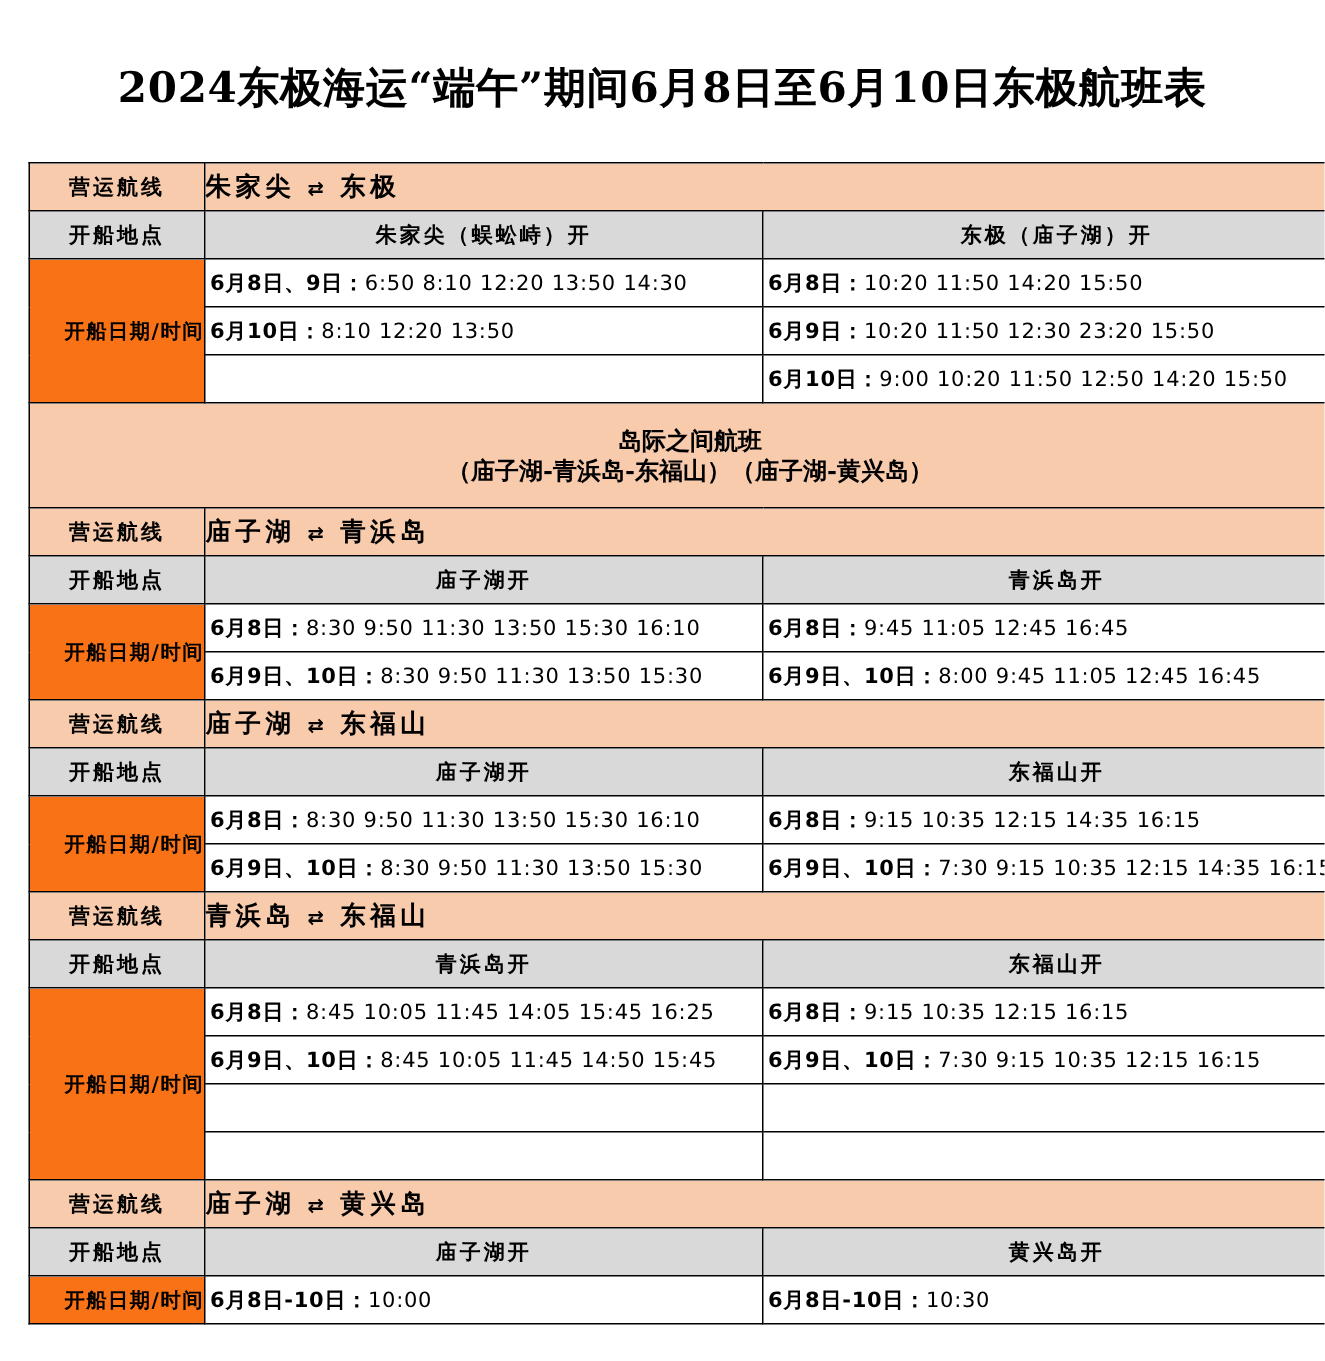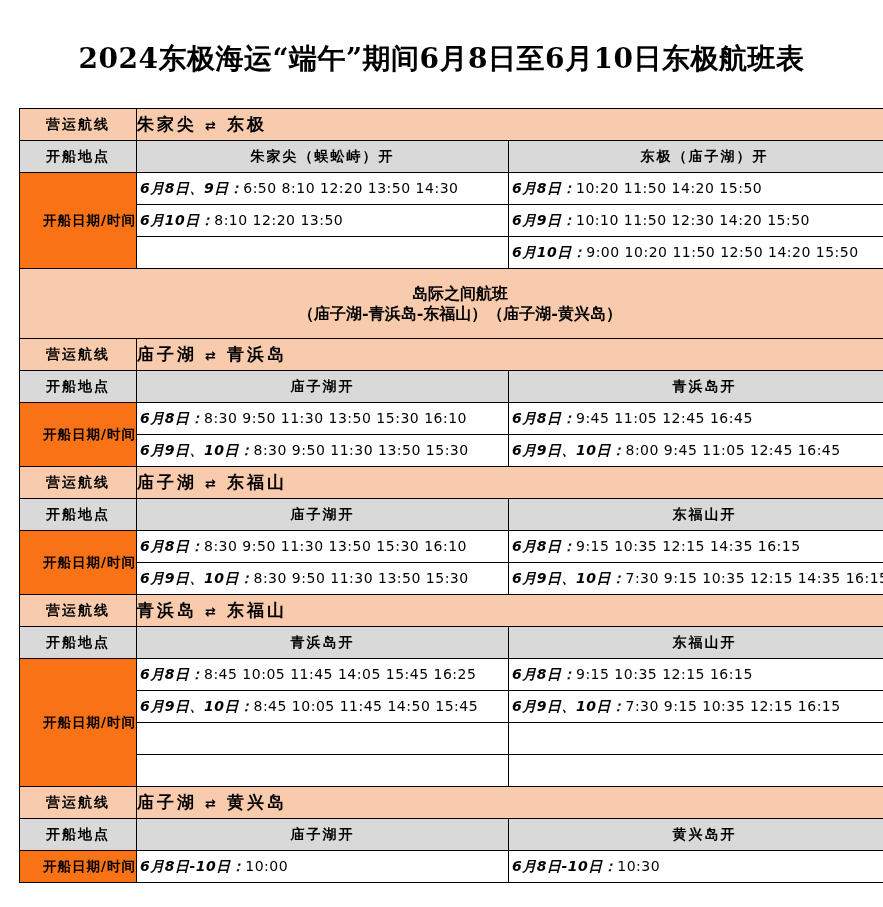--- a/index.html
+++ b/index.html
@@ -10,21 +10,21 @@
   table { position: absolute; left: 19px; top: 108px; border-collapse: collapse; table-layout: fixed; width: 881px; }
   td { border: 1.5px solid #000; padding: 0; height: 31px; font-size: 14px; vertical-align: middle; overflow: hidden; white-space: nowrap; }
   col.c0 { width: 117px; }
   col.c1 { width: 372px; }
   col.c2 { width: 392px; }
   .route-label { background: #f8cbad; text-align: center; font-weight: bold; font-size: 14px; letter-spacing: 2px; }
   .route-name { background: #f8cbad; text-align: left; font-weight: bold; font-size: 17px; letter-spacing: 3px; }
   .gray { background: #d9d9d9; text-align: center; font-weight: bold; font-size: 14px; letter-spacing: 2px; margin-left: 32px; }
   .gray-left { background: #f97316; text-align: center; font-weight: bold; font-size: 13.5px; letter-spacing: 1px; padding-left: 23px; }
   .sched { background: #fff; padding-left: 3px; font-family: "DejaVu Sans", "Liberation Sans", sans-serif; font-size: 14px; letter-spacing: 0.5px; }
-  .sched .d { font-weight: bold; font-style: italic; }
+  .sched .d { font-weight: bold; }
   .island { background: #f8cbad; text-align: center; font-weight: bold; font-size: 16px; height: 69px; line-height: 20px; }
   .arrow { font-family: "DejaVu Sans", sans-serif; font-size: 13px; margin: 0 8px; }
 </style>
 </head>
 <body>
 
 <div class="title">2024东极海运“端午”期间6月8日至6月10日东极航班表</div>
 
 <table>
   <colgroup>
@@ -45,21 +45,21 @@
       <td class="gray">朱家尖（蜈蚣峙）开</td>
       <td class="gray">东极（庙子湖）开</td>
     </tr>
     <tr>
       <td class="gray-left" rowspan="3">开船日期/时间</td>
       <td class="sched"><span class="d">6月8日、9日：</span><span>6:50 8:10 12:20 13:50 14:30</span></td>
       <td class="sched"><span class="d">6月8日：</span><span>10:20 11:50 14:20 15:50</span></td>
     </tr>
     <tr>
       <td class="sched"><span class="d">6月10日：</span><span>8:10 12:20 13:50</span></td>
-      <td class="sched"><span class="d">6月9日：</span><span>10:10 11:50 12:30 14:20 15:50</span></td>
+      <td class="sched"><span class="d">6月9日：</span><span>10:20 11:50 12:30 23:20 15:50</span></td>
     </tr>
     <tr>
       <td class="sched"><span class="d"></span><span></span></td>
       <td class="sched"><span class="d">6月10日：</span><span>9:00 10:20 11:50 12:50 14:20 15:50</span></td>
     </tr>
 
     <tr>
       <td class="island" colspan="3">
         <div>岛际之间航班</div>
         <div>（庙子湖-青浜岛-东福山）（庙子湖-黄兴岛）</div>

